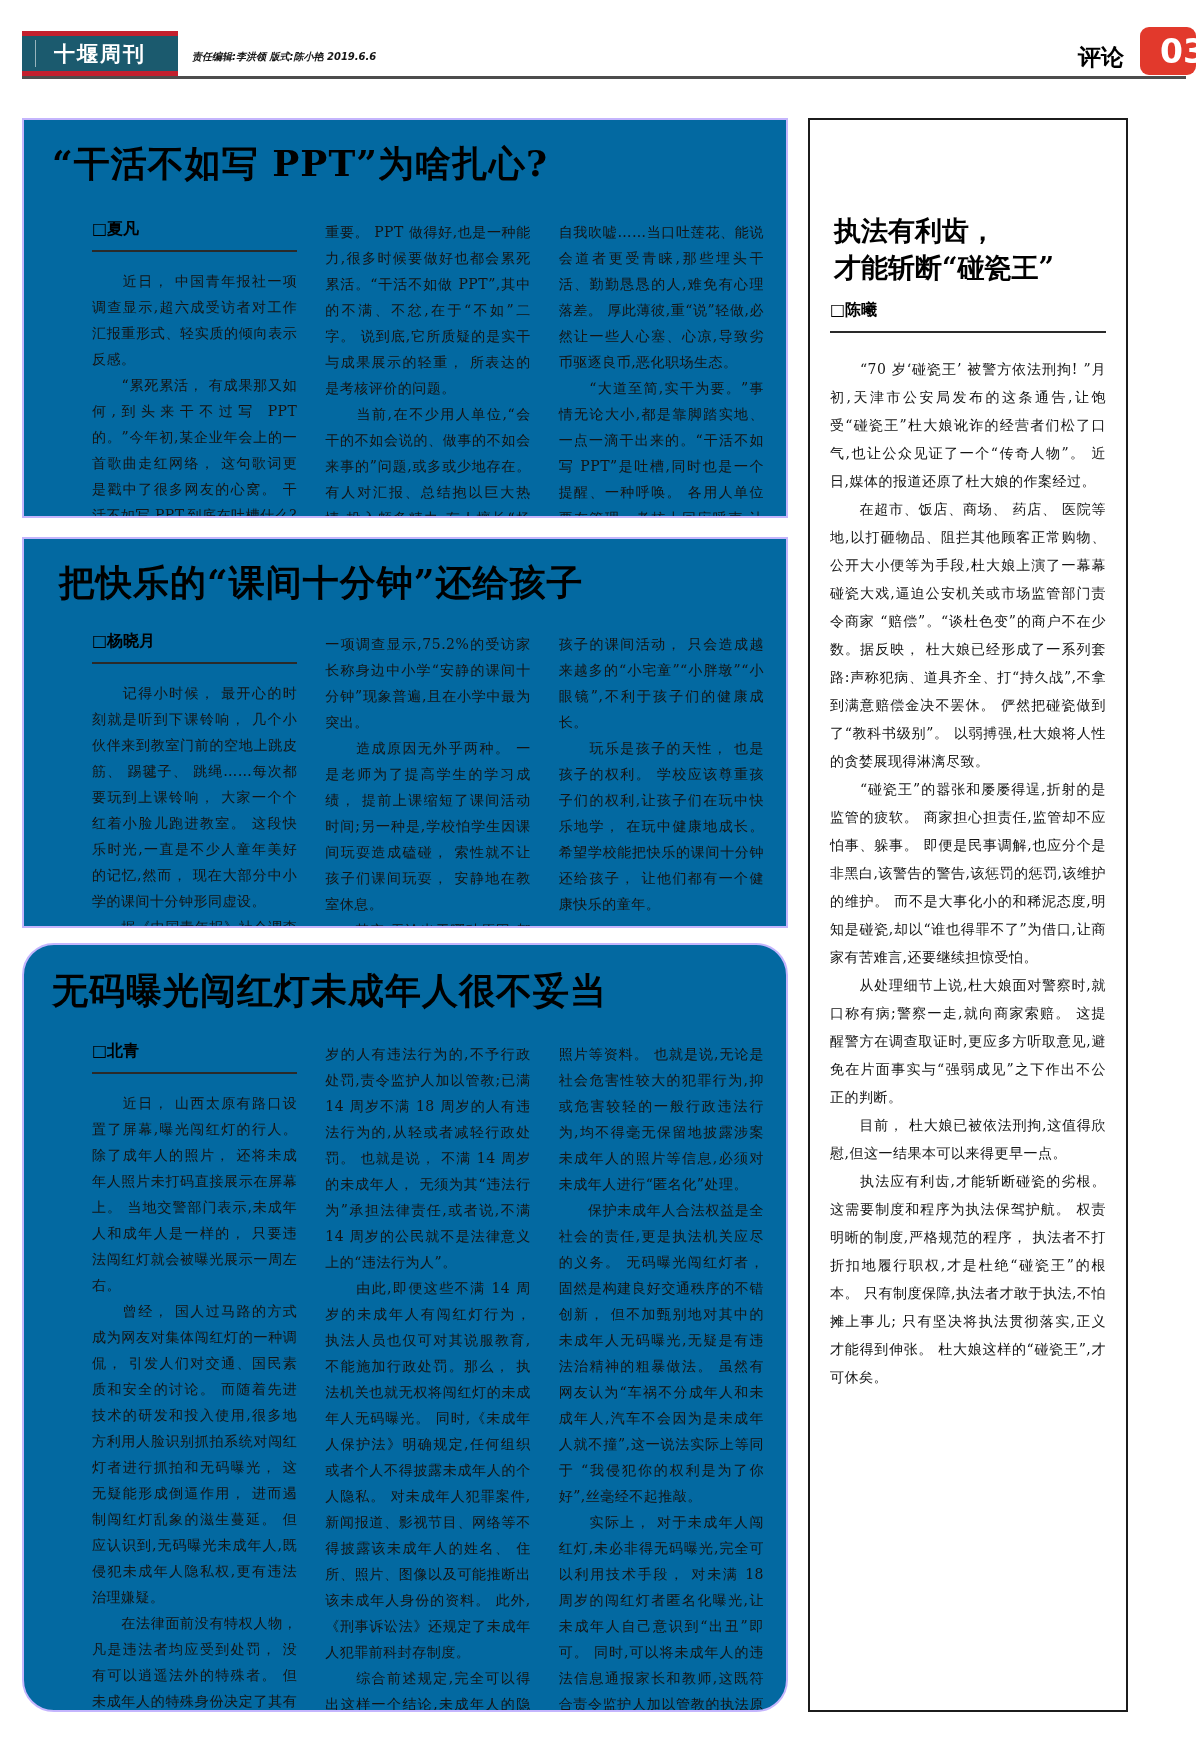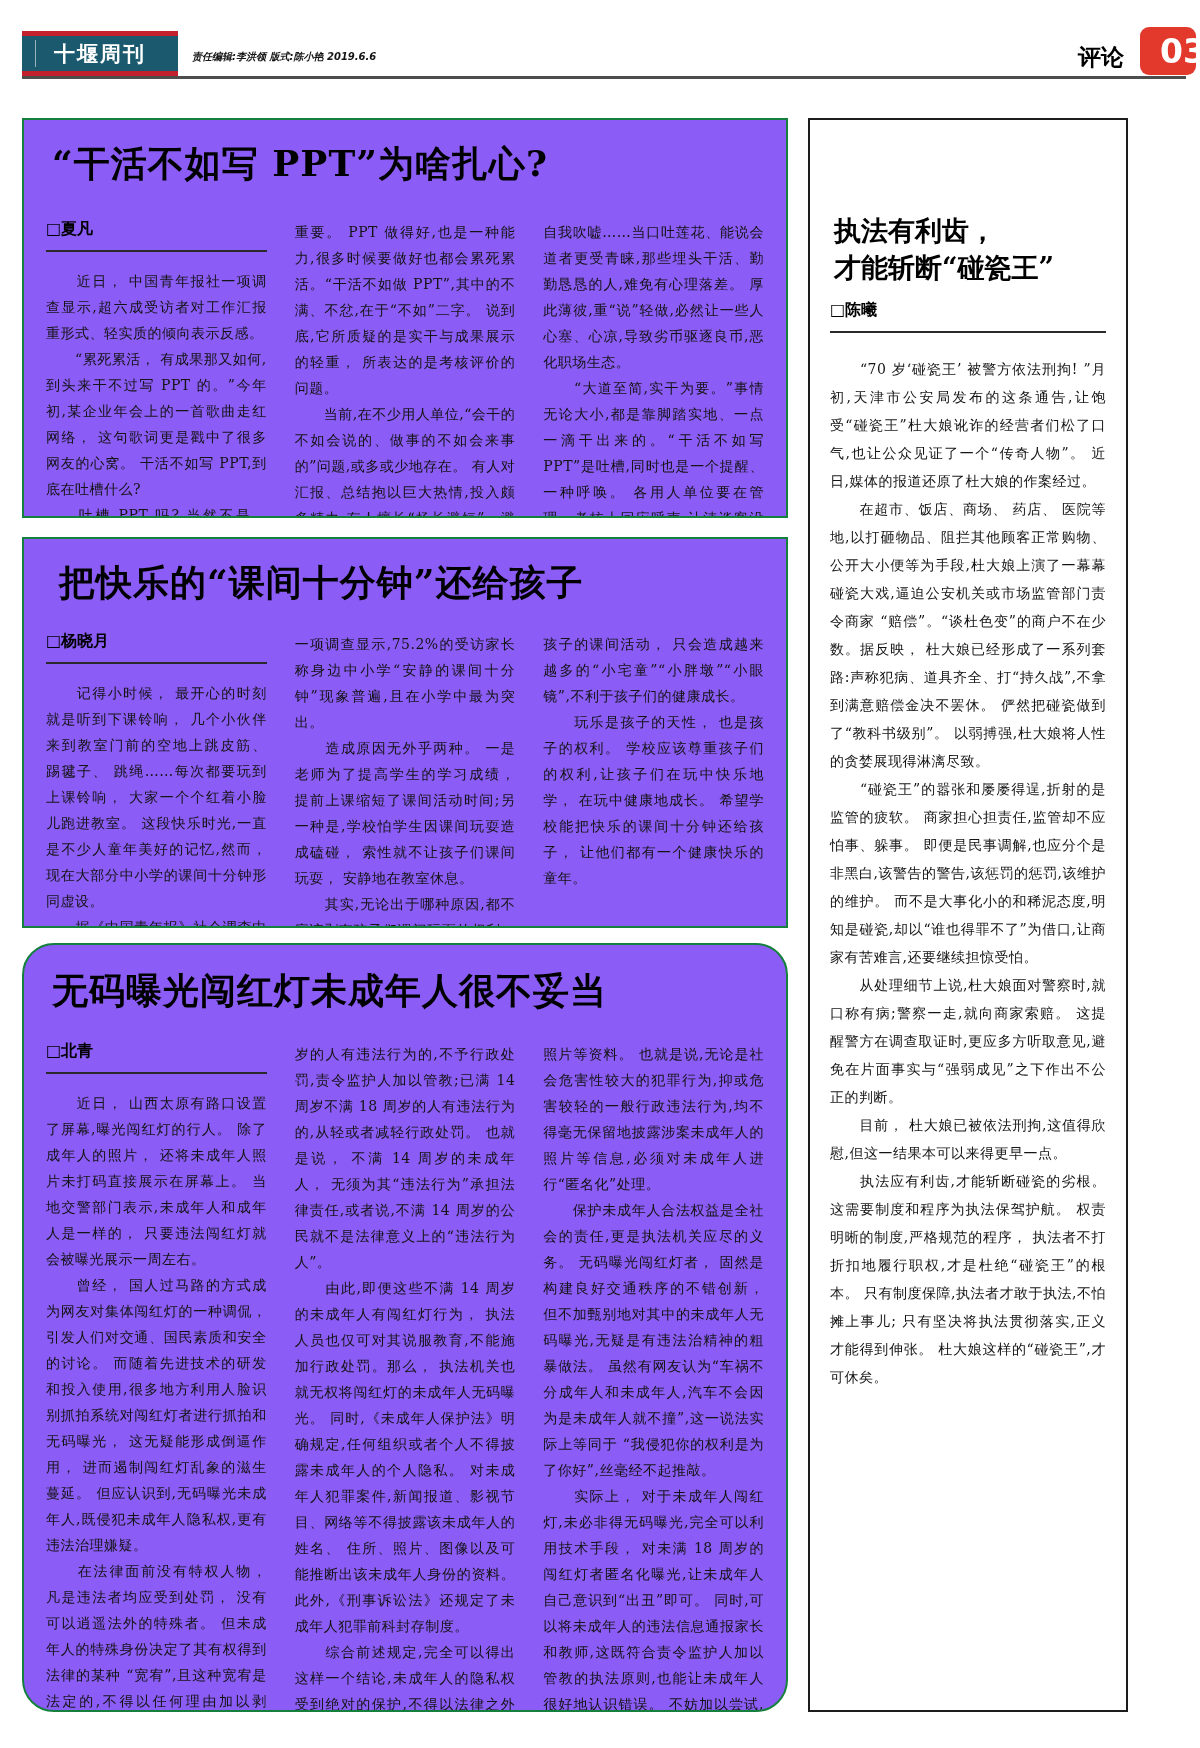--- a/index.html
+++ b/index.html
@@ -37,37 +37,37 @@
     background:#e2392c; border-radius:9px; color:#fff;
     display:flex; align-items:center; justify-content:center;
     font-family:"DejaVu Sans","Liberation Sans",sans-serif; font-weight:bold; font-size:33px;padding-left:30px;
   }
   .header-rule{
     position:absolute; left:22px; top:76px; width:1164px; height:3px; background:#4d4d4d;
   }
   
   .left-col{ position:absolute; left:22px; top:118px; width:766px; }
   .article{
-    border:2px solid #15803d; background:#8b5cf6; overflow:hidden; padding:20px 22px;
+    border:2px solid #c4b5fd; background:#0369a1; overflow:hidden; padding:20px 22px;
   }
   .art-1{ height:400px; margin-bottom:19px; }
   .art-2{ height:391px; margin-bottom:15px; }
   .art-3{ height:769px;border-radius:32px; }
   .right-article{
     position:absolute; left:808px; top:118px; width:320px; height:1594px;
     border:2px solid #1c1c1c; background:#fff; overflow:hidden; padding:0 20px;
   }
   .a-title{
     font-size:36px; font-weight:bold; letter-spacing:1px; color:#000;
     font-family:"DejaVu Serif","Liberation Serif",serif; line-height:1.3;
   }
   .art-1 .a-title{ margin:0 0 32px 6px; }
   .art-2 .a-title{ margin:0 0 25px 13px; }
   .art-3 .a-title{ margin:2px 0 27px 6px; }
-  .a-cols{ display:flex; gap:28px; }
+  .a-cols{ display:flex; gap:28px;margin-left:46px; }
   .a-col{ flex:1 1 0; min-width:0; }
   .author{
     font-family:"DejaVu Sans","Liberation Sans",sans-serif;
     font-weight:bold; font-size:16px; color:#000;
     padding-bottom:10px; border-bottom:2px solid #2a2a2a; margin-bottom:16px;
   }
   .btext{
     font-size:14px; line-height:26px; letter-spacing:.5px;
     text-align:justify; white-space:pre-line; color:#141414;
   }

